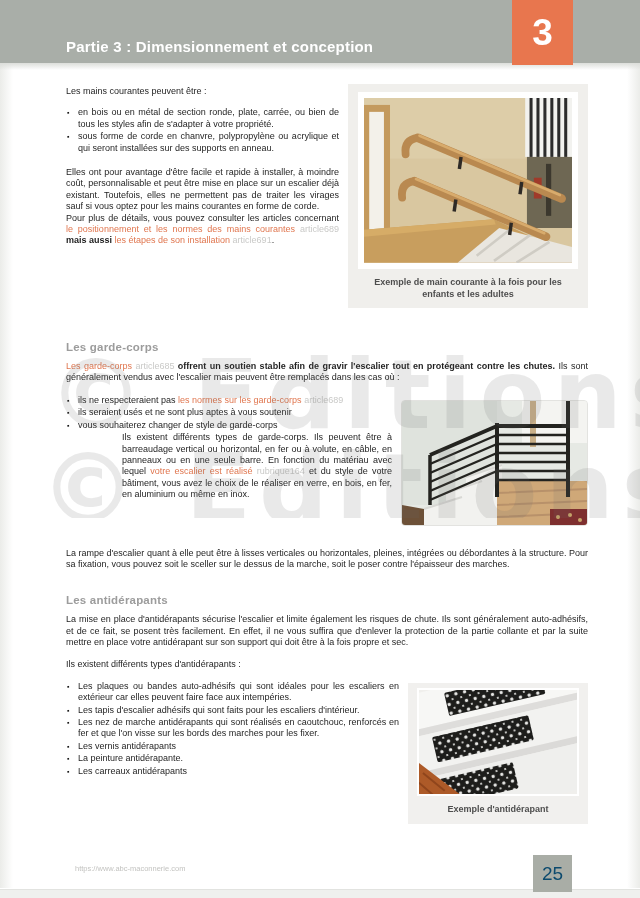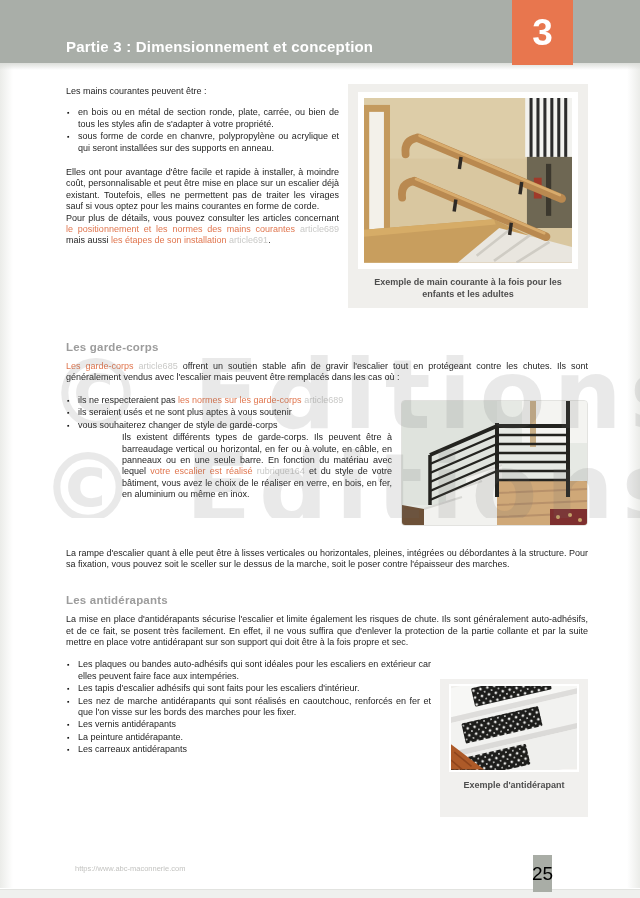--- a/index.html
+++ b/index.html
@@ -27,47 +27,47 @@
   p.m0{margin:0;}
   .lead{margin:2px 0 10px;text-align:left;}
   .lead2{margin:4px 0 8px;text-align:left;}
   ul.bullets{list-style:none;margin:10px 0 13px;padding:0;}
   ul.bullets li{position:relative;padding-left:12px;margin:0 0 1px;text-align:justify;}
   ul.bullets li::before{content:"▪";position:absolute;left:1px;top:0;font-size:7px;color:#1a1a1a;}
   .detail{margin-top:1px;text-align:justify;margin-left:44px;}
   h2{font-size:11.5px;color:#9c9c9c;margin:0 0 8px;font-weight:bold;letter-spacing:.2px;}
   .lnk{color:#e0764f;}
   .ref{color:#c9c9c7;}
-  .b{font-weight:normal;}
+  .b{font-weight:bold;}
   .garde{clear:both;padding-top:24px;}
   .anti{padding-top:13px;}
   .clear{clear:both;padding-top:12px;}
   
   figure{margin:0;}
   .fig1{float:right;width:240px;margin:0 0 10px 9px;background:#f0efec;padding:8px 10px 8px;box-sizing:border-box;}
   .photo-frame{background:#ffffff;padding:6px;}
   .photo-frame svg{display:block;width:100%;height:auto;}
   .fig1 figcaption, .fig3 figcaption{margin-top:7px;font-weight:bold;color:#4e4e4e;font-size:9px;
     line-height:12px;text-align:center;}
   .fig2{float:right;width:185px;margin:5px 0 10px 9px;border:1px solid #e3e3e0;border-radius:4px;
     overflow:hidden;background:#fff;}
   .fig2 svg{display:block;width:100%;height:auto;}
-  .fig3{float:right;width:148px;margin:20px 0 10px 9px;background:#f1f0ee;padding:5px 9px 26px;box-sizing:border-box;}
+  .fig3{float:right;width:180px;margin:4px 0 10px 9px;background:#f1f0ee;padding:5px 9px 9px;box-sizing:border-box;}
   .photo-frame2{background:#ffffff;padding:2px;}
   .photo-frame2 svg{display:block;width:100%;height:auto;}
   
   .watermark{position:absolute;top:348px;left:48px;width:592px;height:170px;overflow:hidden;z-index:6;
     pointer-events:none;color:rgba(105,105,105,0.15);font-weight:bold;font-size:96px;line-height:94px;
     letter-spacing:8px;font-family:"DejaVu Sans",sans-serif;white-space:nowrap;}
   .watermark .wm2{margin-left:-8px;}
   
   .footer-text{position:absolute;left:75px;top:864px;font-size:7.5px;line-height:9.5px;color:#c3c3c0;z-index:4;}
   .footer-bold{color:#9b9b98;font-weight:bold;}
-  .page-num{position:absolute;left:533px;top:855px;width:19px;height:37px;background:#a9ada6;z-index:5;
-    display:flex;align-items:center;justify-content:center;color:#000000;font-size:19px;}
+  .page-num{position:absolute;left:533px;top:855px;width:39px;height:37px;background:#a9ada6;z-index:5;
+    display:flex;align-items:center;justify-content:center;color:#0c4a6e;font-size:19px;}
   .bottom-strip{position:absolute;left:0;top:889px;width:640px;height:9px;background:#eff0ee;
     border-top:1px solid #e2e3e0;z-index:3;}
 </style>
 </head>
 <body>
 
 <div class="header-shadow"></div>
 <div class="edge-left"></div>
 <div class="edge-right"></div>
 
@@ -183,20 +183,21 @@
         <div class="detail"><span>Ils existent différents types de garde-corps. Ils peuvent être à barreaudage vertical ou horizontal, en fer ou à volute, en câble, en panneaux ou en une seule barre. En fonction du matériau avec lequel </span><span class="lnk">votre escalier est réalisé</span><span class="ref"> rubrique164</span><span> et du style de votre bâtiment, vous avez le choix de le réaliser en verre, en bois, en fer, en aluminium ou même en inox.</span></div>
       </li>
     </ul>
 
     <p class="clear"><span>La rampe d'escalier quant à elle peut être à lisses verticales ou horizontales, pleines, intégrées ou débordantes à la structure. Pour sa fixation, vous pouvez soit le sceller sur le dessus de la marche, soit le poser contre l'épaisseur des marches.</span></p>
   </section>
 
   <section class="anti">
     <h2>Les antidérapants</h2>
     <p><span>La mise en place d'antidérapants sécurise l'escalier et limite également les risques de chute. Ils sont généralement auto-adhésifs, et de ce fait, se posent très facilement. En effet, il ne vous suffira que d'enlever la protection de la partie collante et par la suite mettre en place votre antidérapant sur son support qui doit être à la fois propre et sec.</span></p>
+    <p class="lead2">Ils existent différents types d'antidérapants :</p>
 
     <figure class="fig3">
       <div class="photo-frame2">
         <svg viewBox="0 0 160 106" xmlns="http://www.w3.org/2000/svg">
           <defs>
             <pattern id="matpat" width="9" height="9" patternUnits="userSpaceOnUse">
               <rect width="9" height="9" fill="#1d1d1b"></rect>
               <circle cx="4.5" cy="4.5" r="1.7" fill="#e8e8e6"></circle>
               <circle cx="0" cy="0" r="1.1" fill="#e8e8e6"></circle>
                 <circle cx="9" cy="0" r="1.1" fill="#e8e8e6"></circle>

